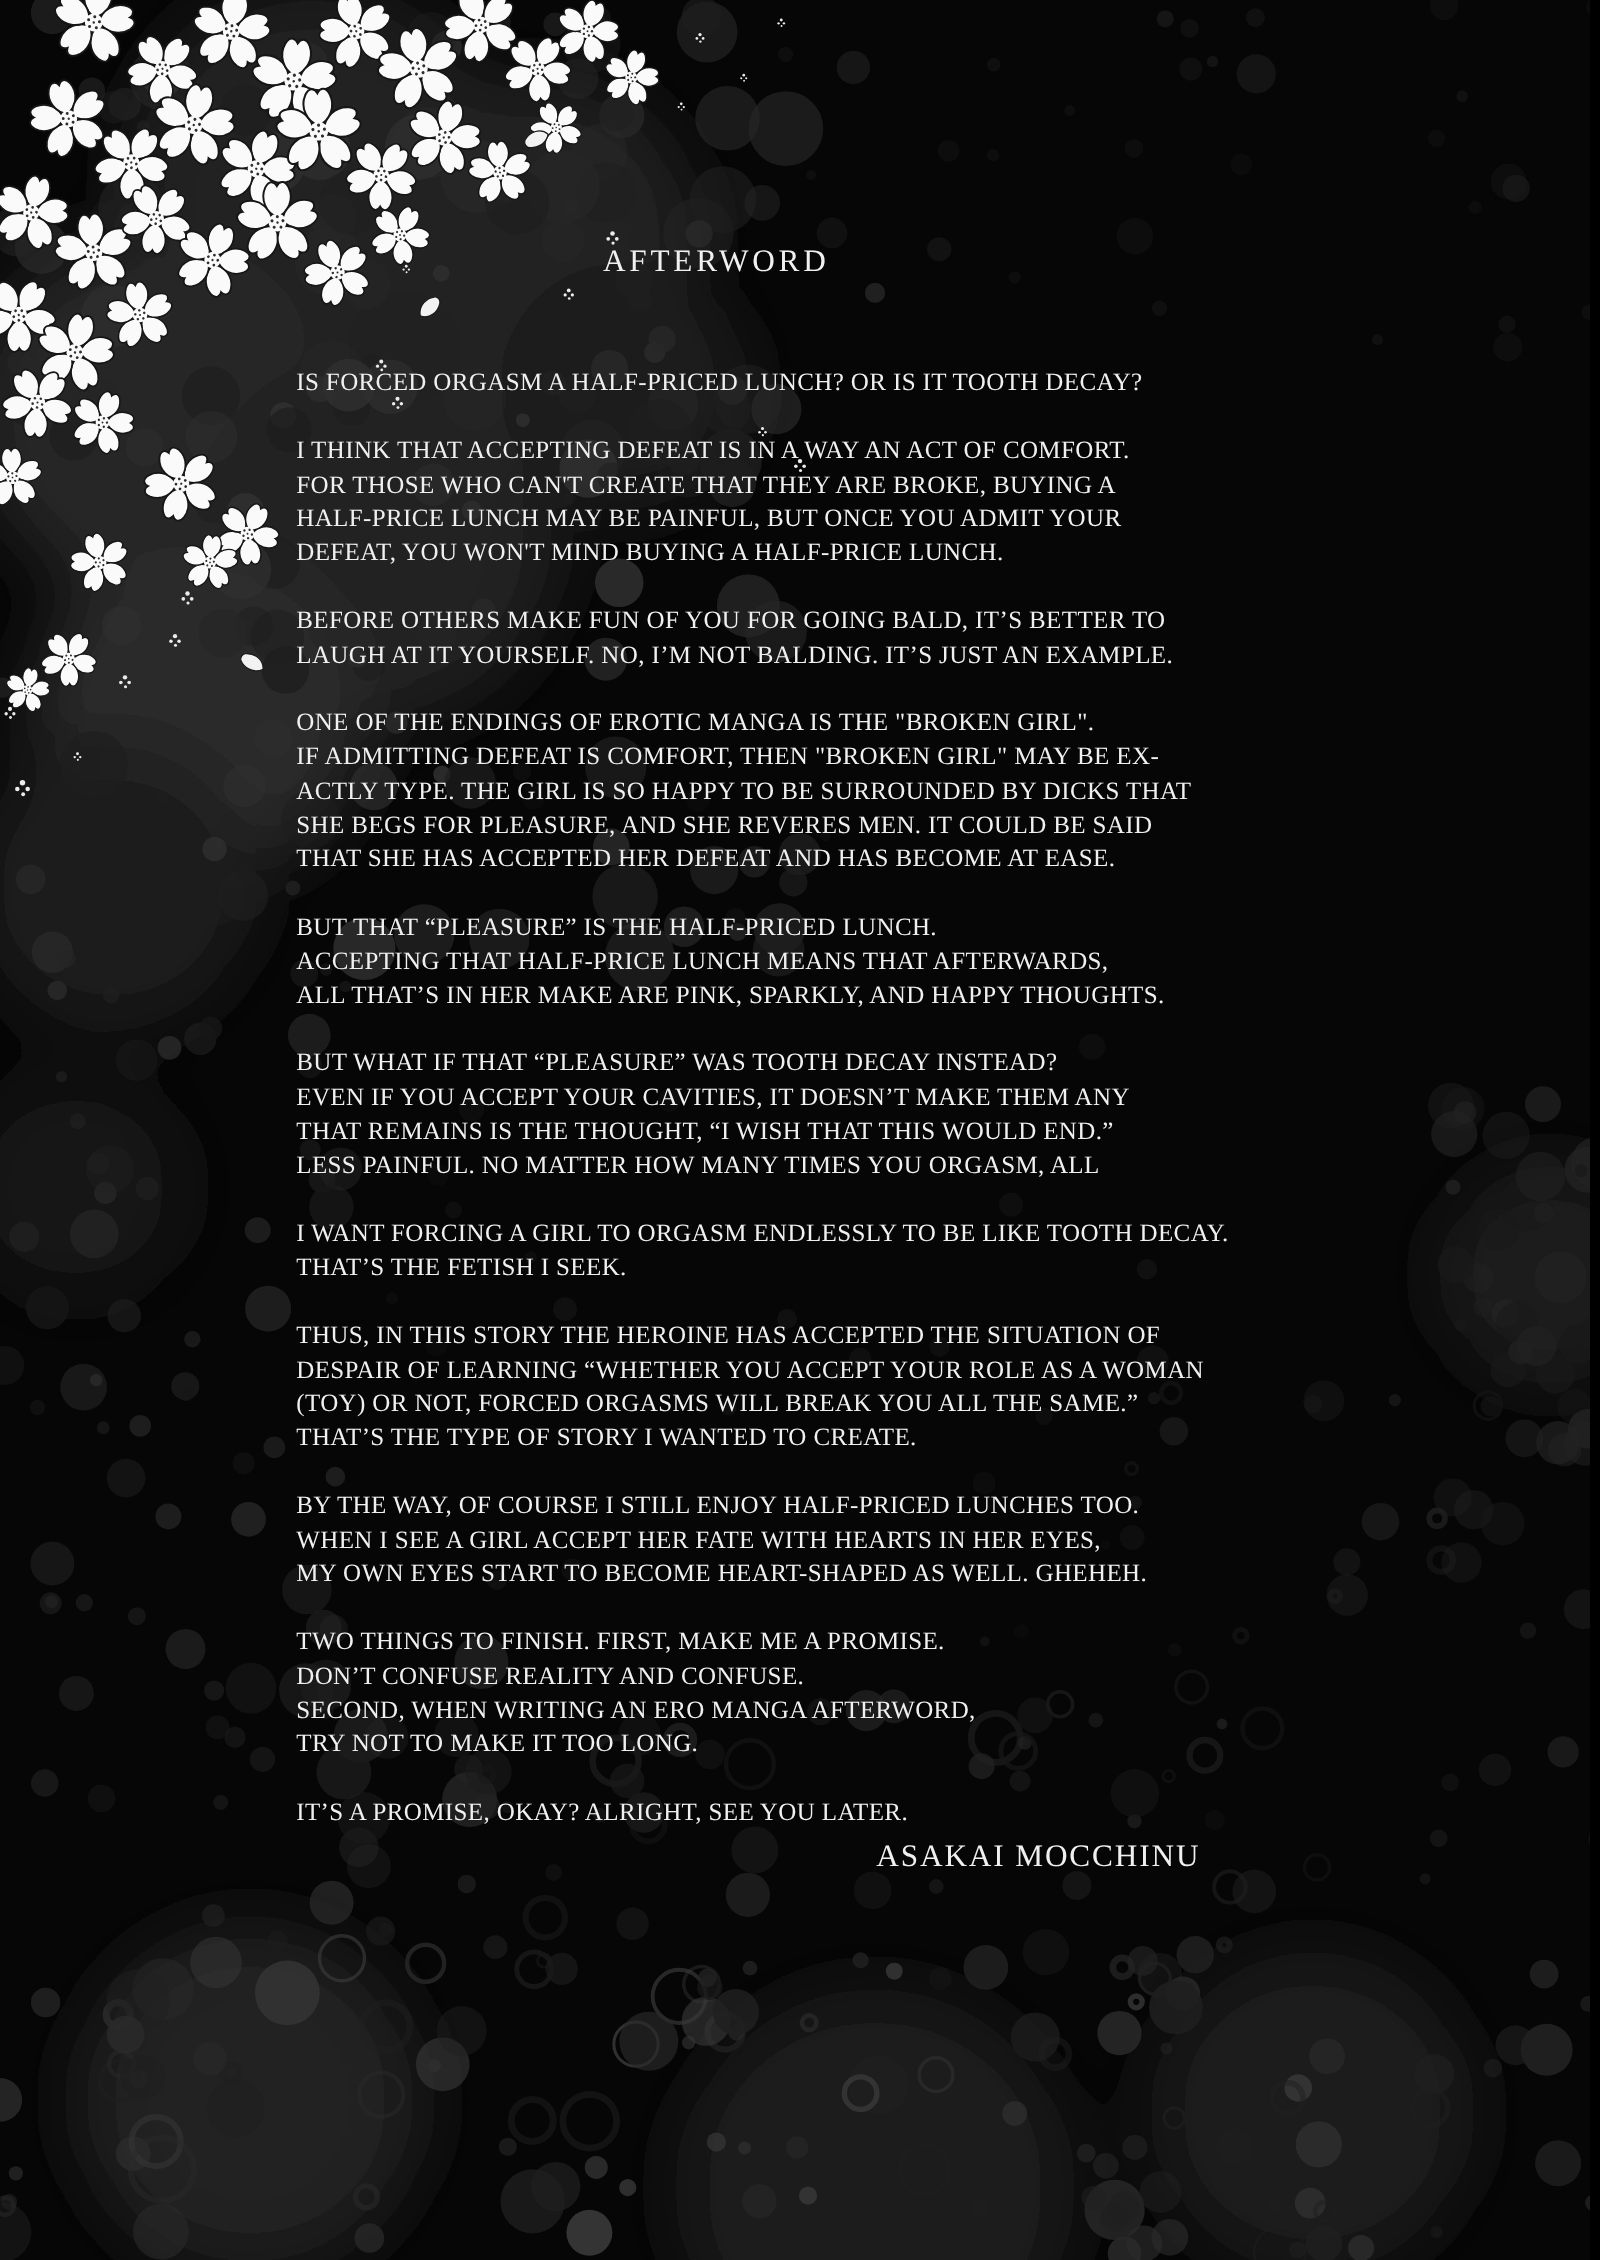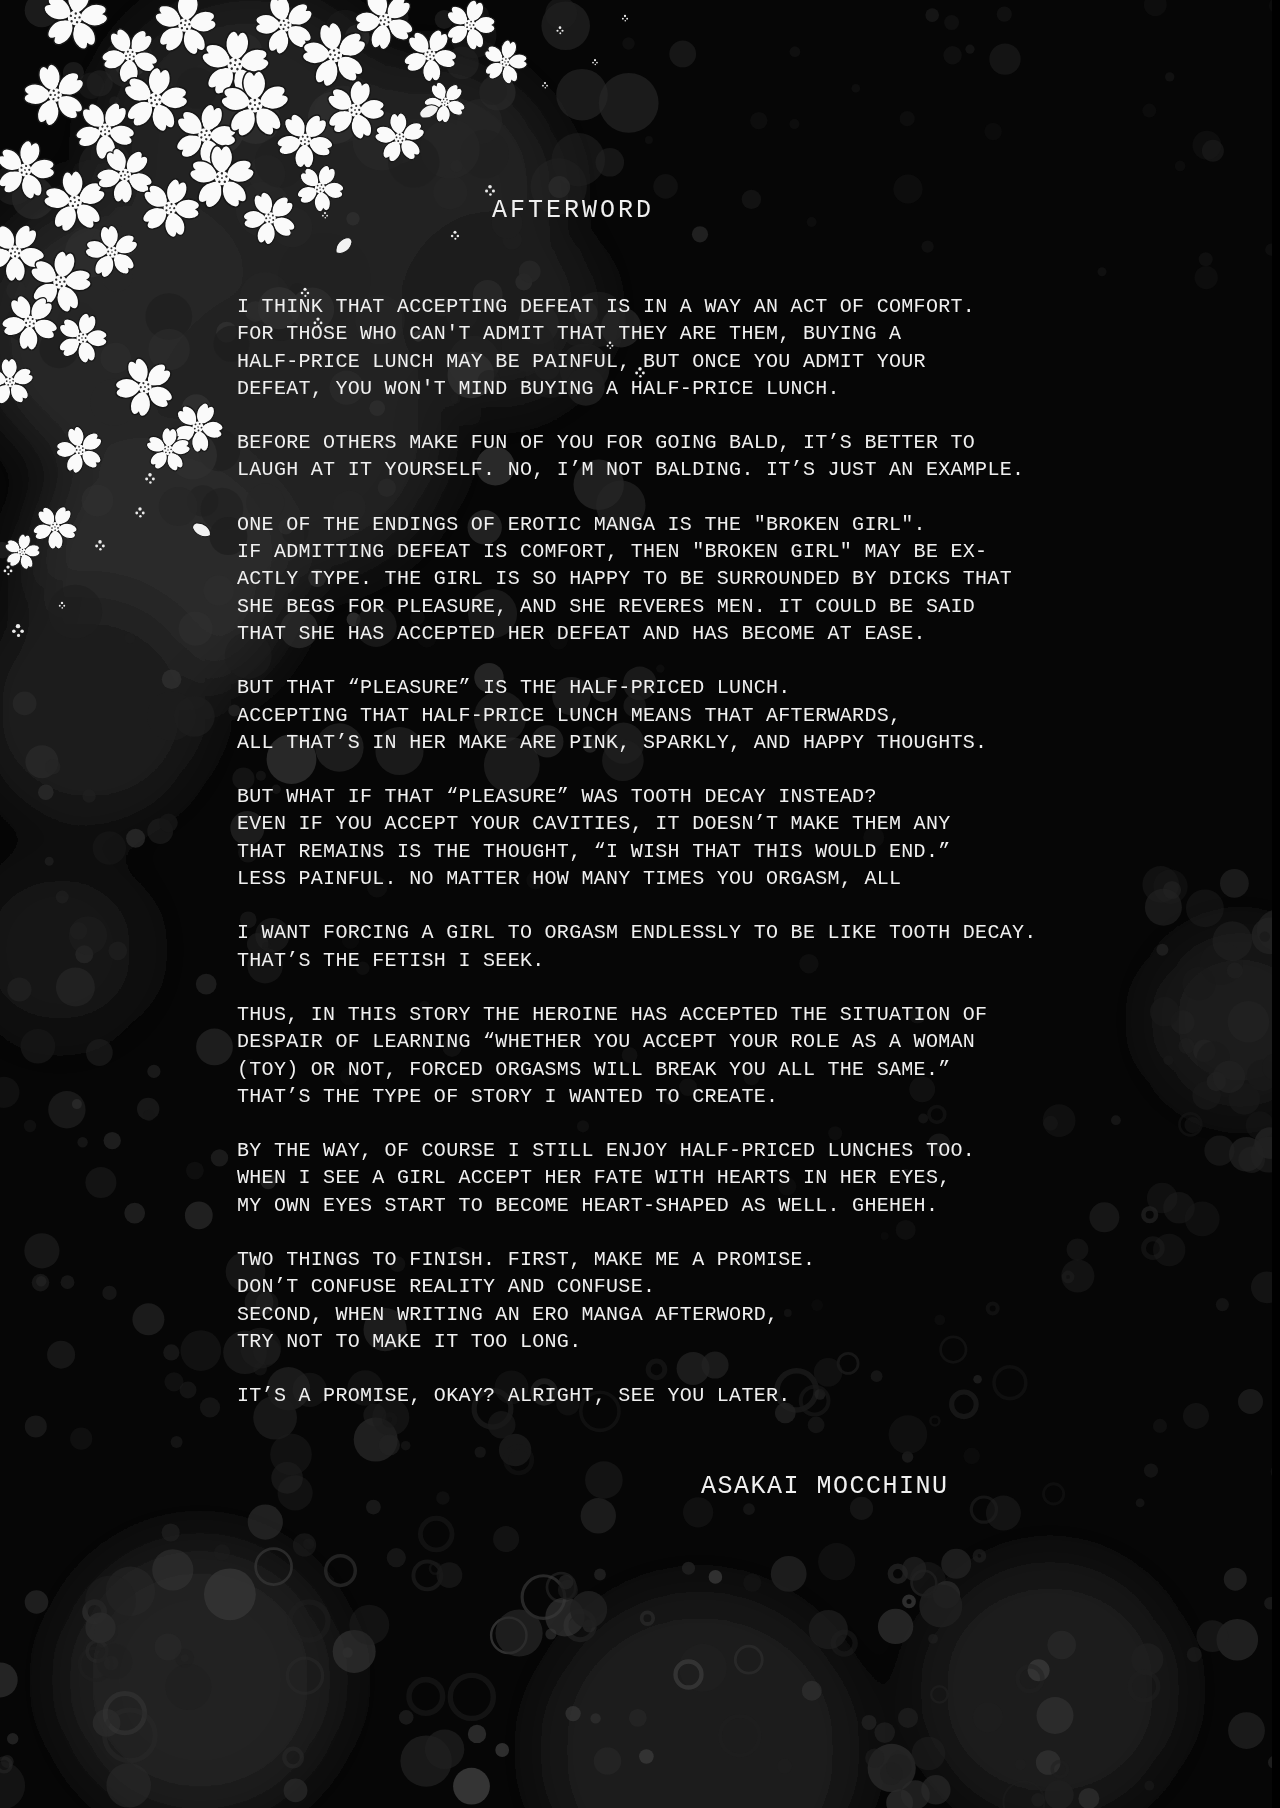--- a/index.html
+++ b/index.html
@@ -1,21 +1,21 @@
 <!DOCTYPE html>
 <html><head>
 <meta charset="utf-8">
 <style>
   html,body{margin:0;padding:0;background:#000;}
   .page{
     position:relative;
     width:1272px;height:1808px;
     background:var(--bg,#060606);
     overflow:hidden;
-    font-family:Liberation Mono, monospace;
+    font-family:Liberation Serif, serif;
   }
   svg.layer{position:absolute;left:0;top:0;width:1280px;height:1808px;display:block;}
   .blossom-petal{fill:var(--bfill,#fafafa);stroke:var(--bstroke,#161616);stroke-width:1.4px;}
   .bcenter{fill:var(--bfill,#fafafa);}
   .bdots circle{fill:#2e2e2e;}
   .speck circle{fill:#ececec;}
   .loose-petal{fill:#f2f2f2;stroke:#1a1a1a;stroke-width:1px;}
   .title{
     position:absolute;left:0;top:196px;width:1146px;
     margin:0;text-align:center;font-weight:400;
@@ -671,22 +671,25 @@
         <use href="#speckg" transform="translate(62 605) scale(0.69)"></use>
         <use href="#speckg" transform="translate(18 630) scale(1.29)"></use>
         <use href="#speckg" transform="translate(8 570) scale(0.96)"></use>
       </g>
   </svg>
 
   <h1 class="title">AFTERWORD</h1>
 
   <div class="body-text" id="paragraphs">
       <div class="para">
+        <div class="line">IS FORCED ORGASM A HALF-PRICED LUNCH? OR IS IT TOOTH DECAY?</div>
+      </div>
+      <div class="para">
         <div class="line">I THINK THAT ACCEPTING DEFEAT IS IN A WAY AN ACT OF COMFORT.</div>
-        <div class="line">FOR THOSE WHO CAN'T ADMIT THAT THEY ARE THEM, BUYING A</div>
+        <div class="line">FOR THOSE WHO CAN'T CREATE THAT THEY ARE BROKE, BUYING A</div>
         <div class="line">HALF-PRICE LUNCH MAY BE PAINFUL, BUT ONCE YOU ADMIT YOUR</div>
         <div class="line">DEFEAT, YOU WON'T MIND BUYING A HALF-PRICE LUNCH.</div>
       </div>
       <div class="para">
         <div class="line">BEFORE OTHERS MAKE FUN OF YOU FOR GOING BALD, IT’S BETTER TO</div>
         <div class="line">LAUGH AT IT YOURSELF. NO, I’M NOT BALDING. IT’S JUST AN EXAMPLE.</div>
       </div>
       <div class="para">
         <div class="line">ONE OF THE ENDINGS OF EROTIC MANGA IS THE "BROKEN GIRL".</div>
         <div class="line">IF ADMITTING DEFEAT IS COMFORT, THEN "BROKEN GIRL" MAY BE EX-</div>

